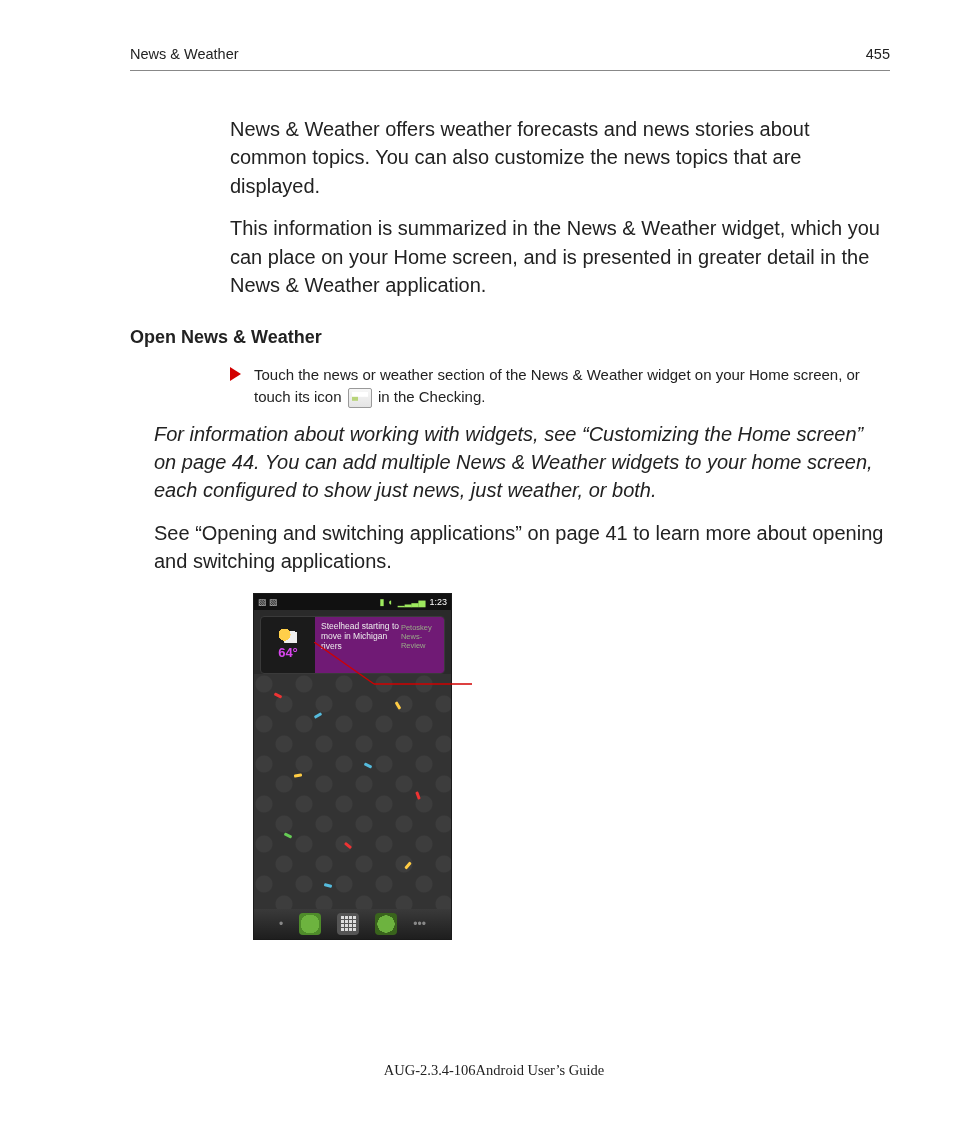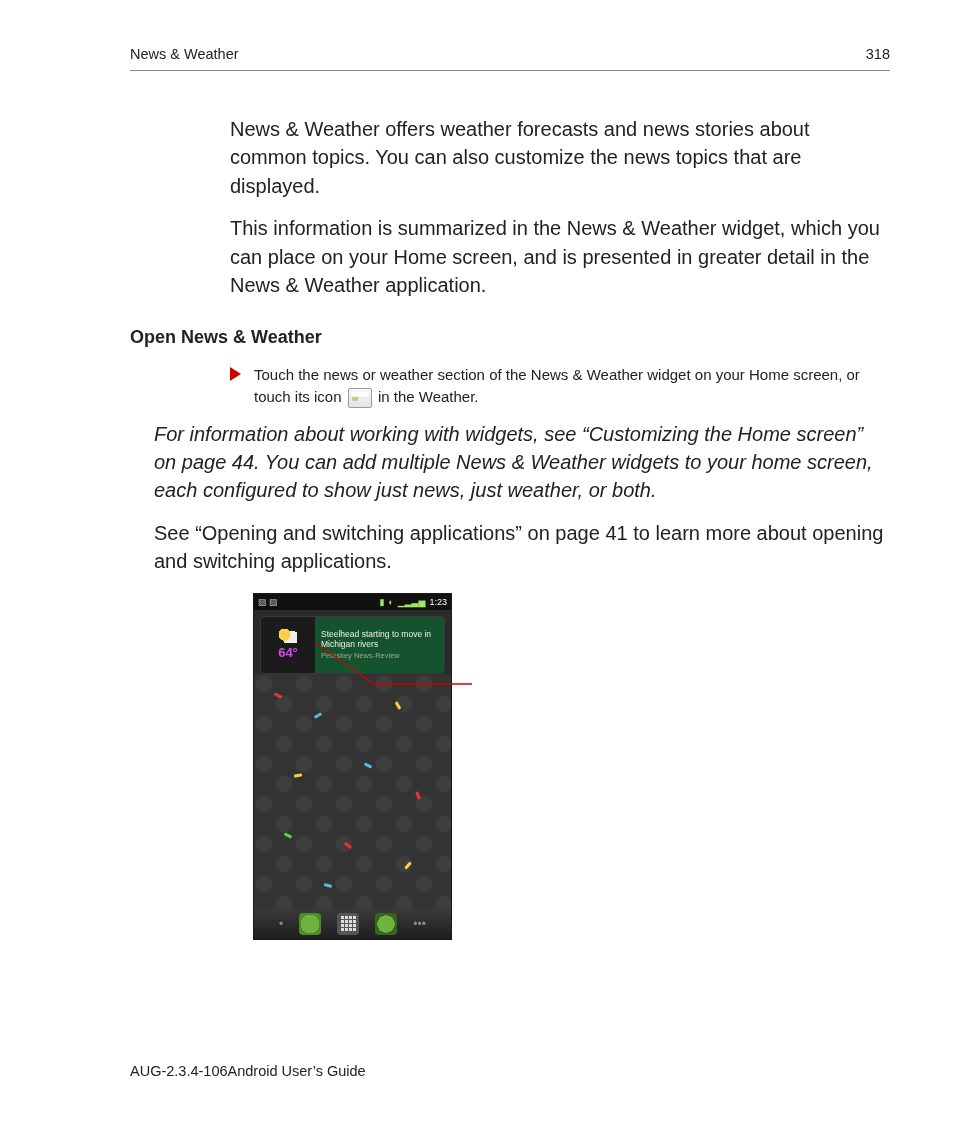--- a/index.html
+++ b/index.html
@@ -130,28 +130,27 @@
     color:#d946ef;
     gap:2px;
   }
   .widget .wx .sun {
     width:18px;height:14px;
     background: radial-gradient(circle at 30% 40%, #ffcf4a 40%, transparent 41%), radial-gradient(circle at 70% 70%, #eee 50%, transparent 51%);
   }
   .widget .wx .temp { font-size:13px; font-weight:700; }
   .widget .news {
     flex:1;
-    background:#14532d;
+    background:#701a75;
     padding:4px 6px;
     color:#eee;
     font-size:8.5px;
     line-height:1.2;
     display:flex;
-    flex-direction:column;
-    justify-content:center;
+    justify-content:flex-start;
   }
   .widget .news .src { color:#9a8; font-size:7.5px; margin-top:2px;}
   .wallpaper {
     position:absolute;
     top:80px; left:0; right:0; bottom:30px;
     background-color:#333;
     background-image:
       radial-gradient(circle at 10px 10px, #3d3d3d 8px, transparent 9px),
       radial-gradient(circle at 30px 30px, #3d3d3d 8px, transparent 9px);
     background-size: 40px 40px;
@@ -186,46 +185,47 @@
     stroke-width:1.3;
     fill:none;
     pointer-events:none;
   }
   .footer {
     position: absolute;
     bottom: 66px;
     left: 130px;
     right: 96px;
     display: flex;
-    justify-content: flex-start;
+    justify-content: center;
     font-size: 14.5px;
+    font-family: Liberation Serif, serif;
   }
 </style>
 </head>
 <body>
 
 <div class="page">
   <div class="running-head">
     <span>News &amp; Weather</span>
-    <span>318</span>
+    <span>455</span>
   </div>
 
 
   <div class="body-indent">
     <p class="body">News &amp; Weather offers weather forecasts and news stories about common topics. You can also customize the news topics that are displayed.</p>
     <p class="body">This information is summarized in the News &amp; Weather widget, which you can place on your Home screen, and is presented in greater detail in the News &amp; Weather application.</p>
   </div>
 
   <h2>Open News &amp; Weather</h2>
 
   <div class="step">
     <span class="tri"></span>
     <span>Touch the news or weather section of the News &amp; Weather widget on your Home screen, or touch its icon </span>
     <span class="inline-icon"></span>
-    <span> in the Weather.</span>
+    <span> in the Checking.</span>
   </div>
 
   <p class="body step" style="padding-left:24px;font-style:italic;">For information about working with widgets, see “Customizing the Home screen” on page 44. You can add multiple News &amp; Weather widgets to your home screen, each configured to show just news, just weather, or both.</p>
   <p class="body step" style="padding-left:24px;">See “Opening and switching applications” on page 41 to learn more about opening and switching applications.</p>
 
   <div class="figure-row" style="position:relative;">
     <div class="phone">
       <div class="statusbar">
         <span class="left">▧ ▧</span>
         <span>▮</span>

